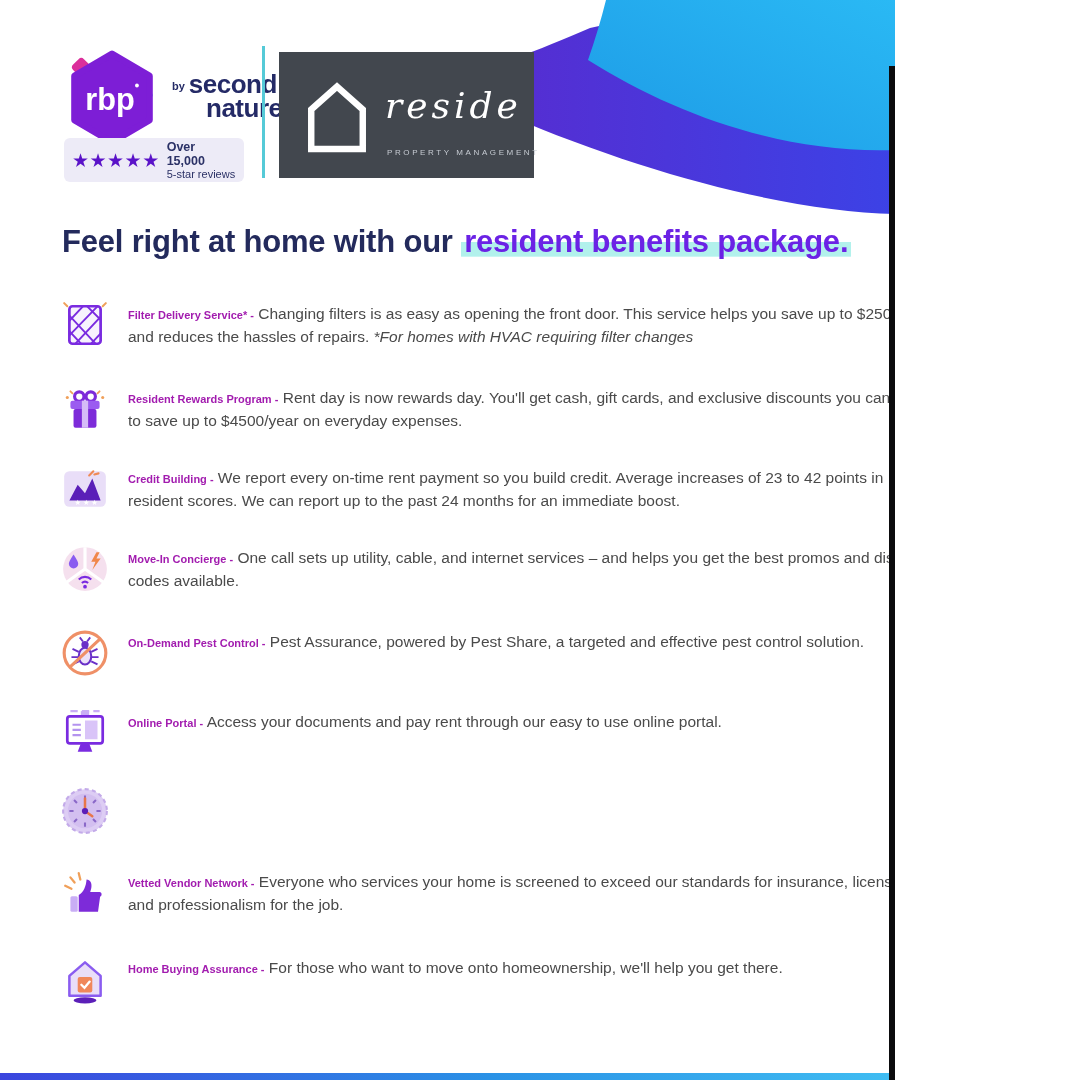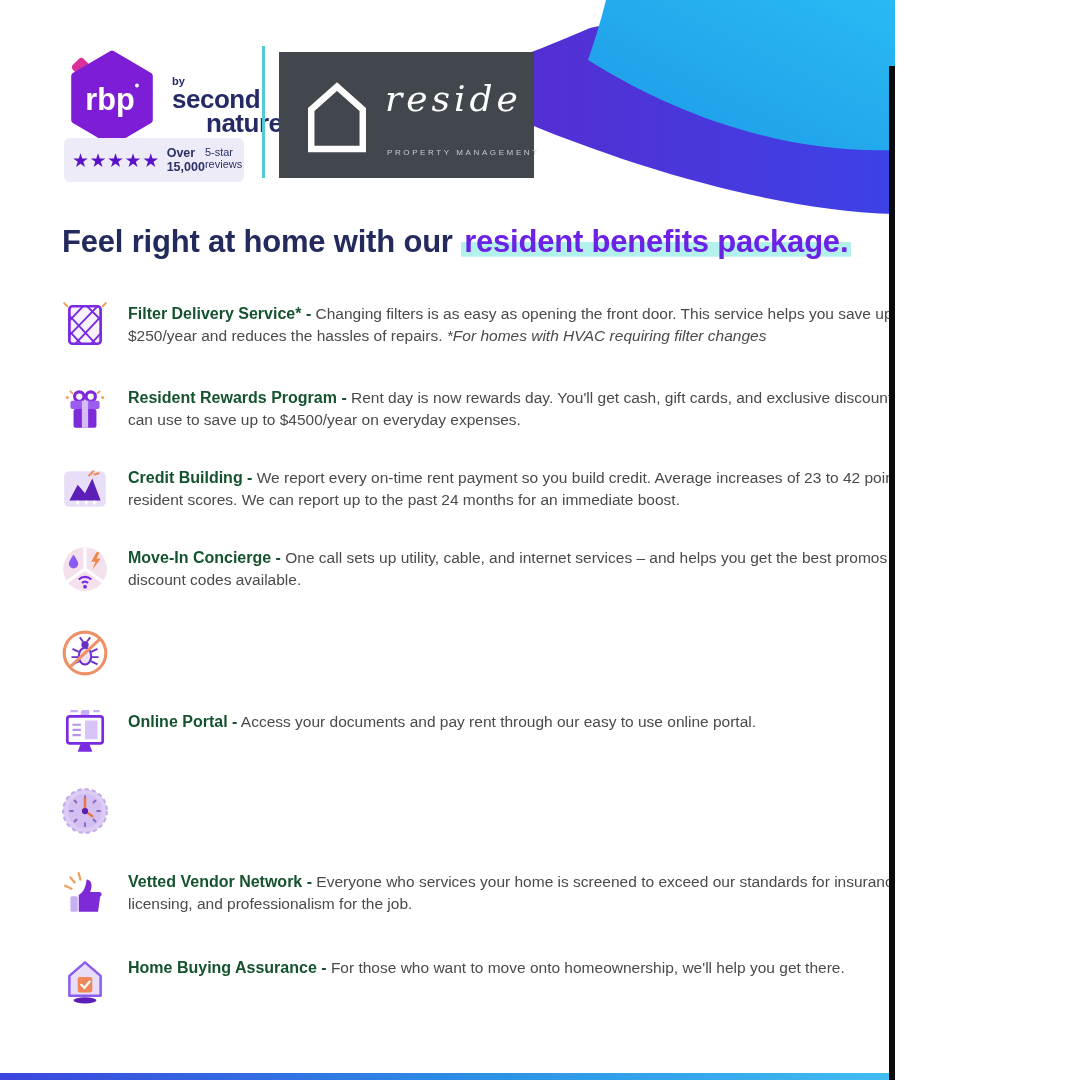--- a/index.html
+++ b/index.html
@@ -12,54 +12,54 @@
   
   .edge-strip { position:absolute; top:66px; right:0; bottom:0; width:6px; background:#0b0b0d; z-index:6; }
 
   
   .bottom-bar { position:absolute; left:0; right:0; bottom:0; height:7px; z-index:5;
     background:linear-gradient(90deg,#3b45de 0%,#2a92e6 55%,#40bdf2 100%); }
 
   
   .rbp-badge { position:absolute; left:64px; top:50px; width:96px; height:96px; z-index:2; }
   .sn-block { position:absolute; left:172px; top:72px; z-index:2; color:#242a66; }
-  .sn-row1 { display:flex; align-items:flex-start;flex-direction:column; }
+  .sn-row1 { display:flex; align-items:center; }
   .sn-by { font-size:11px; font-weight:700; margin:3px 4px 0 0; }
   .sn-word { font-size:26px; font-weight:800; letter-spacing:-0.5px; line-height:24px; }
   .sn-row2 { margin-left:34px; display:flex; }
   .sn-reg { font-size:8px; margin-top:2px; }
 
   .reviews-pill { position:absolute; left:64px; top:138px; width:180px; height:44px; z-index:2;
     background:#edebf7; border-radius:6px; display:flex; align-items:center; padding:0 8px; box-sizing:border-box; gap:7px; }
   .stars { color:#5a12c8; font-size:19px; letter-spacing:0.5px; line-height:1; }
-  .reviews-text { display:flex; flex-direction:row; color:#2b3166; }
+  .reviews-text { display:flex; flex-direction:column; color:#2b3166; }
   .reviews-line1 { font-size:12.5px; font-weight:600; }
   .reviews-line2 { font-size:11px; }
 
   .divider { position:absolute; left:262px; top:46px; width:2.5px; height:132px; background:#55cad7; z-index:2; }
 
   .reside-box { position:absolute; left:279px; top:52px; width:255px; height:126px; background:#42474e; z-index:2; }
   .reside-house { position:absolute; left:12px; top:14px; width:92px; height:98px; }
-  .reside-name { position:absolute; left:106px; top:26px; width:145px; color:#fff;
+  .reside-name { position:absolute; left:106px; top:33px; width:145px; color:#fff;
     font-family:"DejaVu Serif",serif; font-style:italic; font-weight:400; font-size:36px; letter-spacing:4px; }
   .reside-tagline { position:absolute; left:108px; top:96px; color:#c6cbd2; font-size:8px; letter-spacing:2.6px; white-space:nowrap; }
 
   
   .headline { position:absolute; left:62px; top:224px; z-index:2; font-size:31px; white-space:nowrap; letter-spacing:-0.2px;text-align:right; }
   .headline-lead { color:#232a5c; font-weight:700; }
   .headline-emph { color:#6b22e5; font-weight:800;
     background-image:linear-gradient(#b2f1ec,#b2f1ec); background-repeat:no-repeat;
     background-size:100% 42%; background-position:0 88%; padding:0 3px; }
 
   
   .benefit { position:absolute; left:60px; width:915px; display:flex; z-index:2; }
   .b-icon { flex:0 0 52px; width:52px; margin-right:16px; }
   .b-icon svg { width:50px; height:50px; display:block; }
   .b-text { font-size:15.5px; line-height:22px; color:#4a4a4a; padding-top:3px; max-width:805px; }
-  .b-title { font-size:16px; font-weight:700; color:#14532d; }
+  .b-title { font-size:11px; font-weight:700; color:#a21caf; }
   .b-note { font-style:italic; }
 
   .r1{top:300px}.r2{top:384px}.r3{top:464px}.r4{top:544px}.r5{top:628px}
   .r6{top:708px}.r7{top:786px}.r8{top:868px}.r9{top:954px}
 </style>
 </head>
 <body>
 
 <div class="page">
 
@@ -202,20 +202,24 @@
     <span class="b-icon">
       <svg viewBox="0 0 48 48">
         <circle cx="24" cy="24" r="20" fill="none" stroke="#ef9067" stroke-width="3"></circle>
         <circle cx="24" cy="16" r="3.5" fill="#6a30c8"></circle>
         <path d="M22 13 l-3 -4 M26 13 l3 -4" stroke="#6a30c8" stroke-width="1.8"></path>
         <ellipse cx="24" cy="27" rx="6" ry="8" fill="#ece2f9" stroke="#6a30c8" stroke-width="2"></ellipse>
         <path d="M18 23 l-6 -3 M18 28 h-7 M18 32 l-6 3 M30 23 l6 -3 M30 28 h7 M30 32 l6 3" stroke="#6a30c8" stroke-width="1.8"></path>
         <path d="M10 37 L38 11" stroke="#ef9067" stroke-width="3" stroke-linecap="round"></path>
       </svg>
     </span>
+    <span class="b-text">
+      <span class="b-title">On-Demand Pest Control -</span>
+      <span>Pest Assurance, powered by Pest Share, a targeted and effective pest control solution.</span>
+    </span>
   </div>
 
   <div class="benefit r6">
     <span class="b-icon">
       <svg viewBox="0 0 48 48">
         <path d="M10 3 h7 M21 3 h7 M32 3 h6" stroke="#c9aef5" stroke-width="2"></path>
         <rect x="20" y="3" width="8" height="7" fill="#c9aef5"></rect>
         <rect x="7" y="8" width="34" height="26" rx="2.5" fill="#fff" stroke="#7a2be0" stroke-width="2.6"></rect>
         <rect x="24" y="12" width="12" height="18" fill="#d9c4f8"></rect>
         <path d="M12 16 h8 M12 21 h8 M12 26 h8" stroke="#b493ef" stroke-width="2"></path>

